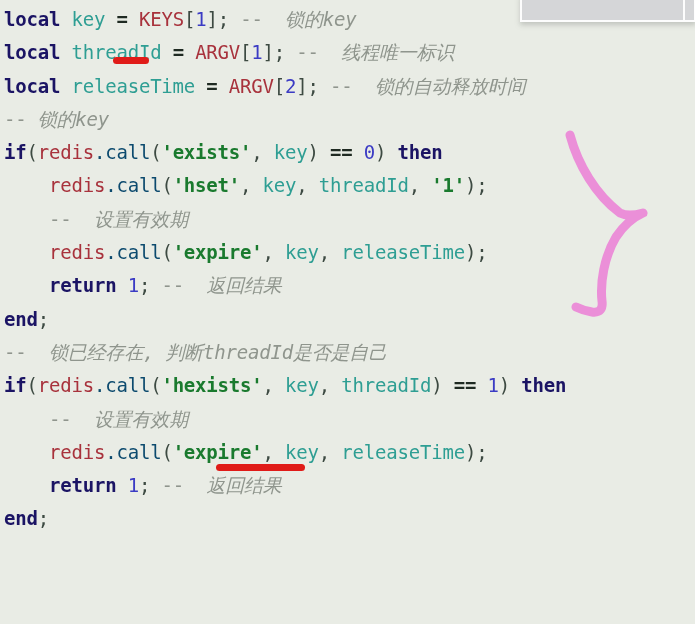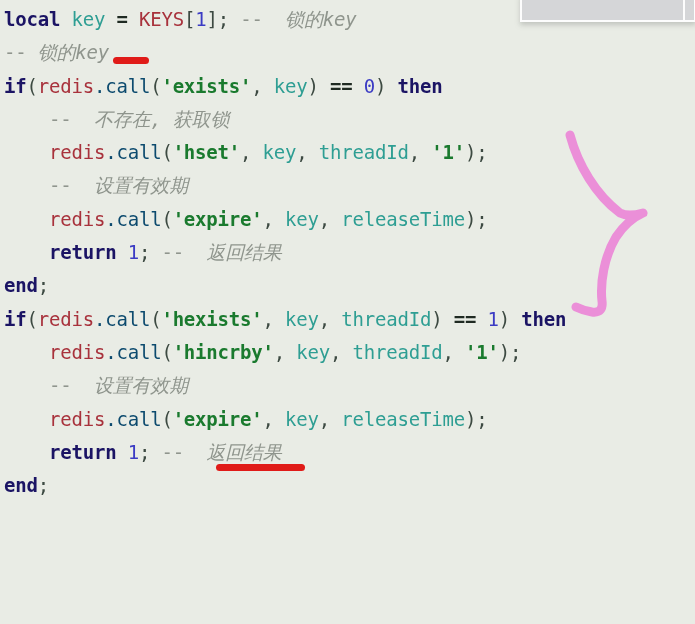--- a/index.html
+++ b/index.html
@@ -85,43 +85,44 @@
 </style>
 </head>
 <body>
 
 <div id="screenshot">
 
   <div id="code">
 
     <div class="line"><span class="kw">local</span> <span class="var">key</span> <span class="op">=</span> <span class="global">KEYS</span><span class="punct">[</span><span class="num">1</span><span class="punct">]</span><span class="punct">;</span> <span class="cmt-dash">--</span>  <span class="cmt">锁的key</span></div>
 
+    <div class="line"><span class="kw">local</span> <span class="var">threadId</span> <span class="op">=</span> <span class="global">ARGV</span><span class="punct">[</span><span class="num">1</span><span class="punct">]</span><span class="punct">;</span> <span class="cmt-dash">--</span>  <span class="cmt">线程唯一标识</span></div>
 
+    <div class="line"><span class="kw">local</span> <span class="var">releaseTime</span> <span class="op">=</span> <span class="global">ARGV</span><span class="punct">[</span><span class="num">2</span><span class="punct">]</span><span class="punct">;</span> <span class="cmt-dash">--</span>  <span class="cmt">锁的自动释放时间</span></div>
 
     <div class="line"><span class="cmt-dash">--</span> <span class="cmt">锁的key</span></div>
 
     <div class="line"><span class="kw">if</span><span class="punct">(</span><span class="global">redis</span><span class="meth">.call</span><span class="punct">(</span><span class="str">'exists'</span><span class="punct">,</span> <span class="var">key</span><span class="punct">)</span> <span class="op">==</span> <span class="num">0</span><span class="punct">)</span> <span class="kw">then</span></div>
 
-    <div class="line">    <span class="cmt-dash">--</span>  <span class="cmt">不存在, 获取锁</span></div>
 
     <div class="line">    <span class="global">redis</span><span class="meth">.call</span><span class="punct">(</span><span class="str">'hset'</span><span class="punct">,</span> <span class="var">key</span><span class="punct">,</span> <span class="var">threadId</span><span class="punct">,</span> <span class="str">'1'</span><span class="punct">)</span><span class="punct">;</span></div>
 
     <div class="line">    <span class="cmt-dash">--</span>  <span class="cmt">设置有效期</span></div>
 
     <div class="line">    <span class="global">redis</span><span class="meth">.call</span><span class="punct">(</span><span class="str">'expire'</span><span class="punct">,</span> <span class="var">key</span><span class="punct">,</span> <span class="var">releaseTime</span><span class="punct">)</span><span class="punct">;</span></div>
 
     <div class="line">    <span class="kw">return</span> <span class="num">1</span><span class="punct">;</span> <span class="cmt-dash">--</span>  <span class="cmt">返回结果</span></div>
 
     <div class="line"><span class="kw">end</span><span class="punct">;</span></div>
 
+    <div class="line"><span class="cmt-dash">--</span>  <span class="cmt">锁已经存在, 判断threadId是否是自己</span></div>
 
     <div class="line"><span class="kw">if</span><span class="punct">(</span><span class="global">redis</span><span class="meth">.call</span><span class="punct">(</span><span class="str">'hexists'</span><span class="punct">,</span> <span class="var">key</span><span class="punct">,</span> <span class="var">threadId</span><span class="punct">)</span> <span class="op">==</span> <span class="num">1</span><span class="punct">)</span> <span class="kw">then</span></div>
 
 
-    <div class="line">    <span class="global">redis</span><span class="meth">.call</span><span class="punct">(</span><span class="str">'hincrby'</span><span class="punct">,</span> <span class="var">key</span><span class="punct">,</span> <span class="var">threadId</span><span class="punct">,</span> <span class="str">'1'</span><span class="punct">)</span><span class="punct">;</span></div>
 
     <div class="line">    <span class="cmt-dash">--</span>  <span class="cmt">设置有效期</span></div>
 
     <div class="line">    <span class="global">redis</span><span class="meth">.call</span><span class="punct">(</span><span class="str">'expire'</span><span class="punct">,</span> <span class="var">key</span><span class="punct">,</span> <span class="var">releaseTime</span><span class="punct">)</span><span class="punct">;</span></div>
 
     <div class="line">    <span class="kw">return</span> <span class="num">1</span><span class="punct">;</span> <span class="cmt-dash">--</span>  <span class="cmt">返回结果</span></div>
 
     <div class="line"><span class="kw">end</span><span class="punct">;</span></div>
 
   </div>

